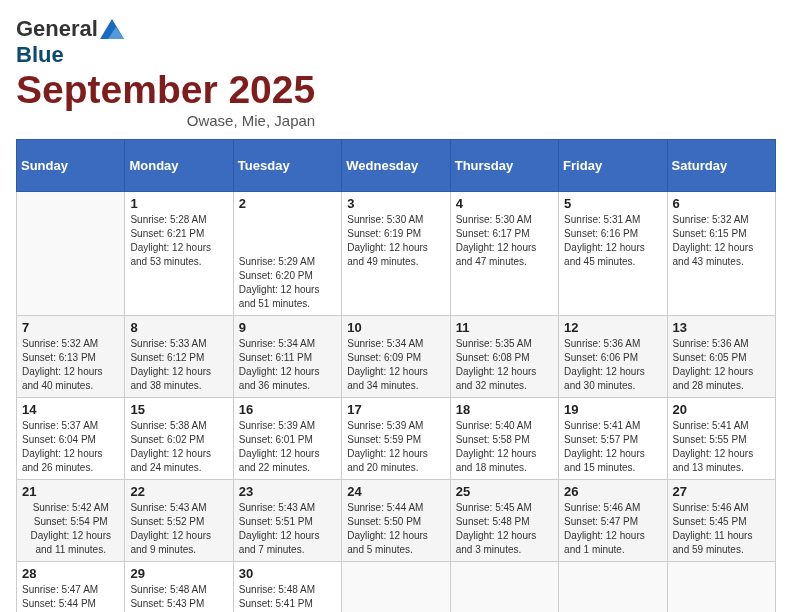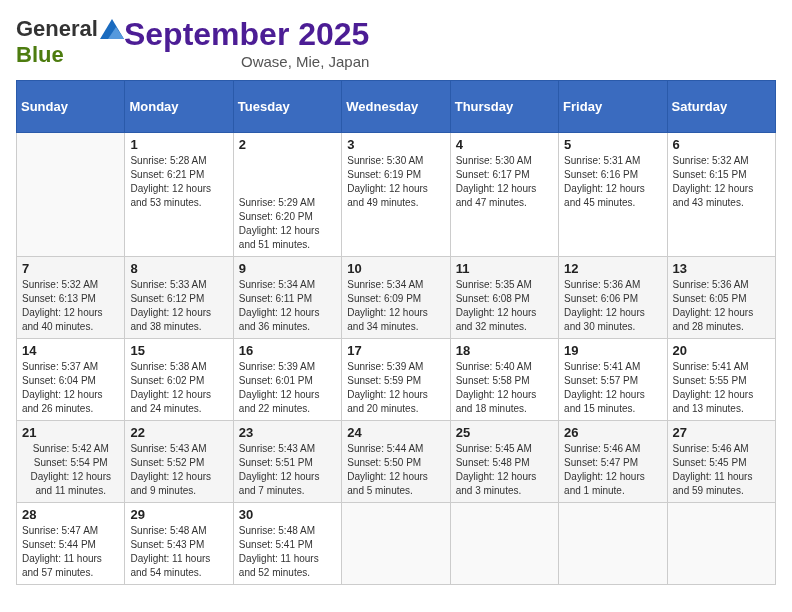--- a/index.html
+++ b/index.html
@@ -5,55 +5,56 @@
     * { box-sizing: border-box; margin: 0; padding: 0; }
     body {
       font-family: Arial, sans-serif;
       background: #fff;
       width: 792px;
       min-height: 612px;
       padding: 16px;
     }
     .header-area {
       display: flex;
-      justify-content: flex-start;
+      justify-content: center;
       align-items: flex-start;
       margin-bottom: 10px;
+      flex-direction: column;
     }
     .logo {
       display: flex;
       flex-direction: column;
       align-items: flex-start;
     }
     .logo-text {
       display: flex;
       align-items: center;
     }
     .logo-general {
       font-size: 22px;
       font-weight: bold;
       color: #333;
     }
     .logo-blue {
       font-size: 22px;
       font-weight: bold;
-      color: #4d7c0f;
+      color: #0c4a6e;
     }
     .logo-icon {
       width: 24px;
       height: 20px;
       margin-left: 2px;
     }
     .title-area {
       text-align: right;
     }
     .month-title {
-      font-size: 32px;
-      font-weight: bold;
-      color: #4c1d95;
+      font-size: 39px;
+      font-weight: bold;
+      color: #7f1d1d;
     }
     .location {
       font-size: 15px;
       color: #555;
     }
     .calendar {
       width: 100%;
       border-collapse: collapse;
       border: 1px solid #ccc;
     }

